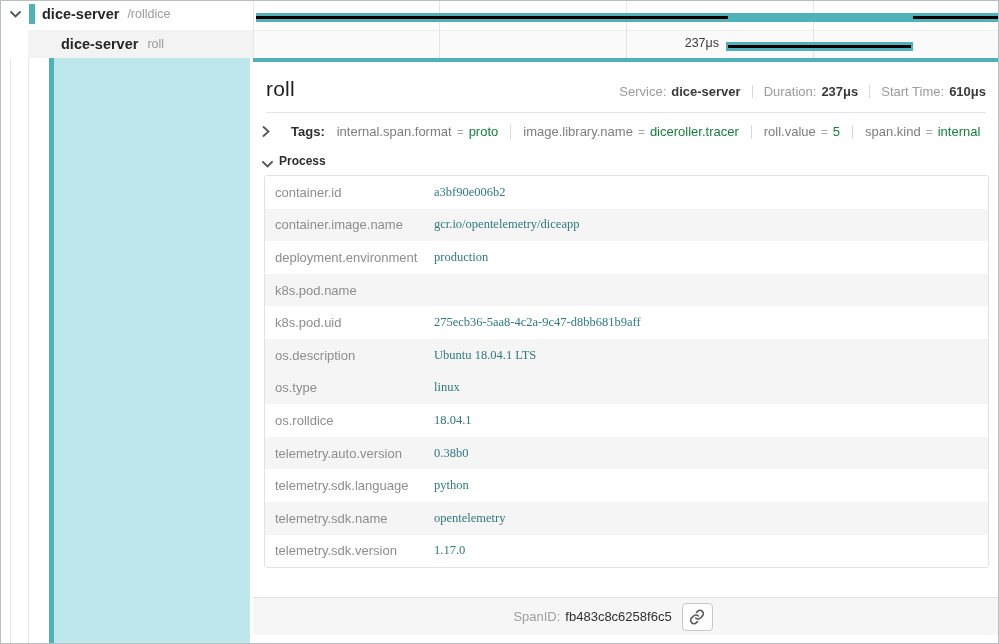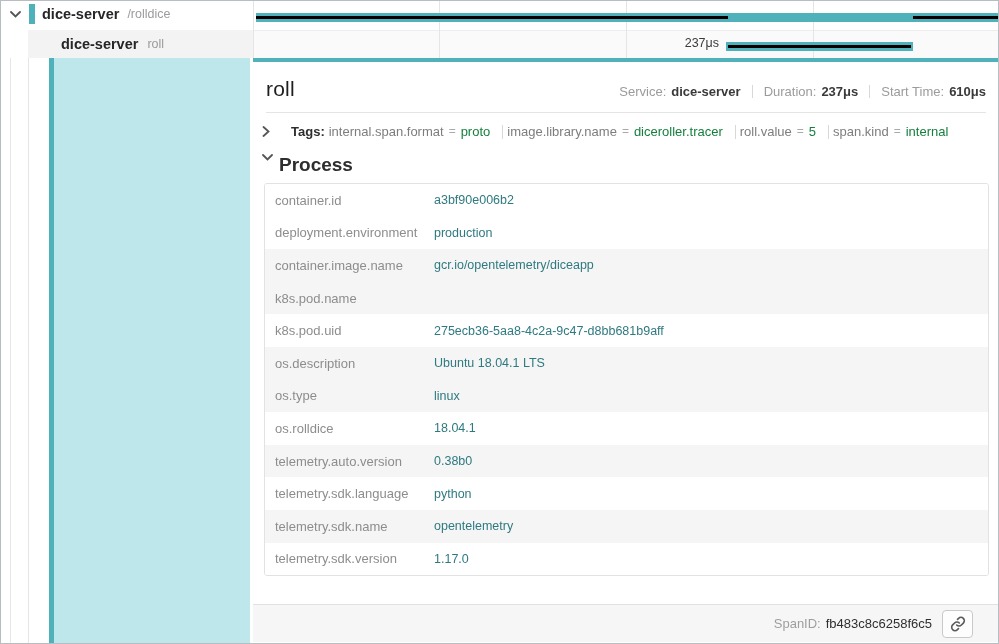--- a/index.html
+++ b/index.html
@@ -44,33 +44,33 @@
   
   .detail{position:absolute;left:252px;top:57px;right:0;bottom:0;background:#fff;border-top:4px solid var(--teal);z-index:5}
   .d-header{display:flex;justify-content:space-between;align-items:baseline;margin:15px 12px 0 13px;padding-bottom:11px;border-bottom:1px solid #e4e4e4}
   .d-title{font-size:21px;font-weight:500;color:#1e1e1e;letter-spacing:.2px}
   .d-stats{display:flex;align-items:baseline;font-size:13px;white-space:nowrap}
   .stat-label{color:#9b9b9b}
   .stat-value{color:#3a3a3a;font-weight:700;margin-left:5px}
   .stat-sep{display:inline-block;width:1px;height:13px;background:#d8d8d8;margin:0 11px;align-self:center}
   .d-tags{display:flex;align-items:center;margin:11px 12px 0 9px;font-size:13px;cursor:pointer}
   .d-tags .hdr{font-weight:700;color:#2e2e2e;margin-left:21px}
-  .tag-item{display:flex;align-items:flex-start;margin-left:4px}
+  .tag-item{display:flex;align-items:center;margin-left:12px}
   .tag-key{color:#7d7d7d}
   .tag-eq{color:#a9a9a9;margin:0 5px;font-size:12px}
   .tag-val{color:#15803d}
   .tag-sep{display:inline-block;width:1px;height:14px;background:#d8d8d8;margin-left:12px;align-self:center}
-  .d-process{display:flex;align-items:flex-start;margin:15px 0 0 9px;font-size:19px;cursor:pointer}
+  .d-process{display:flex;align-items:flex-end;margin:15px 0 0 9px;font-size:12px;cursor:pointer}
   .d-process .hdr{font-weight:700;color:#2e2e2e;margin-left:6px}
   .kv-table{margin:7px 9px 0 11px;border:1px solid #e2e2e2;border-radius:3px;overflow:hidden;background:#fff}
   .kv-row{display:flex;align-items:center;height:32.6px;background:#fff}
   .kv-row.alt{background:#f5f5f5}
   .kv-key{width:169px;padding-left:10px;font-size:13px;color:#8d8d8d;flex-shrink:0}
-  .kv-val{font-family:Liberation Sans, sans-serif;font-size:12.5px;color:var(--teal-text);white-space:nowrap}
-  .d-footer{position:absolute;left:0;right:0;bottom:1px;height:38px;background:#f6f6f6;border-top:1px solid #e1e1e1;display:flex;align-items:center;justify-content:flex-end;padding-right:25px;font-size:13px}
+  .kv-val{font-family:Liberation Serif, serif;font-size:12.5px;color:var(--teal-text);white-space:nowrap}
+  .d-footer{position:absolute;left:0;right:0;bottom:8px;height:38px;background:#f6f6f6;border-top:1px solid #e1e1e1;display:flex;align-items:center;justify-content:center;padding-right:25px;font-size:13px}
   .f-label{color:#9e9e9e}
   .f-value{color:#2f2f2f;font-weight:500;margin-left:5px}
   .link-btn{margin-left:10px;width:31px;height:28px;border:1px solid #c9c9c9;border-radius:4px;background:#fdfdfd;display:flex;align-items:center;justify-content:center;cursor:pointer}
 </style>
 </head>
 <body>
 
 <div class="screen">
 
   <div class="vline v-split"></div>
@@ -170,27 +170,27 @@
           </svg>
       </span>
       <span class="hdr">Process</span>
     </div>
 
     <div class="kv-table">
         <div class="kv-row">
           <div class="kv-key">container.id</div>
           <div class="kv-val">a3bf90e006b2</div>
         </div>
+        <div class="kv-row alt">
+          <div class="kv-key">container.image.name</div>
+          <div class="kv-val">gcr.io/opentelemetry/diceapp</div>
+        </div>
         <div class="kv-row">
           <div class="kv-key">deployment.environment</div>
           <div class="kv-val">production</div>
-        </div>
-        <div class="kv-row alt">
-          <div class="kv-key">container.image.name</div>
-          <div class="kv-val">gcr.io/opentelemetry/diceapp</div>
         </div>
         <div class="kv-row alt">
           <div class="kv-key">k8s.pod.name</div>
         </div>
         <div class="kv-row">
           <div class="kv-key">k8s.pod.uid</div>
           <div class="kv-val">275ecb36-5aa8-4c2a-9c47-d8bb681b9aff</div>
         </div>
         <div class="kv-row alt">
           <div class="kv-key">os.description</div>

